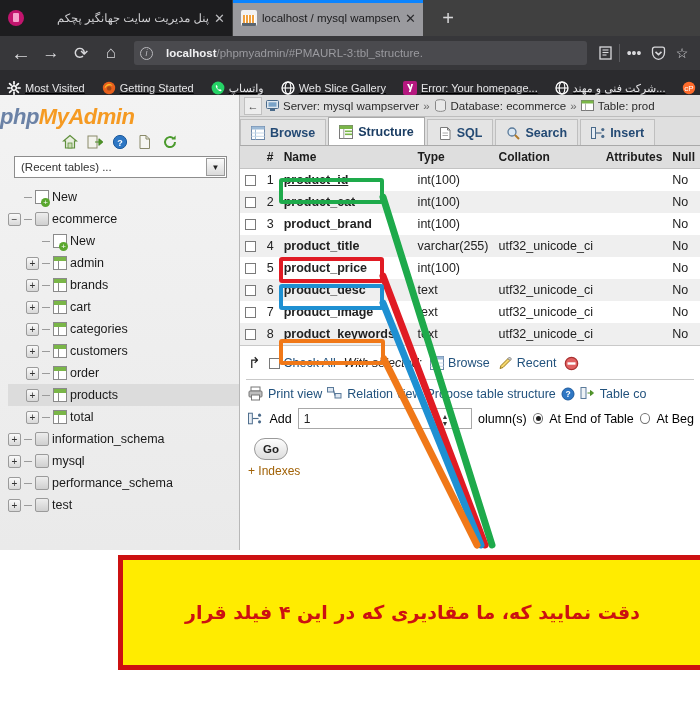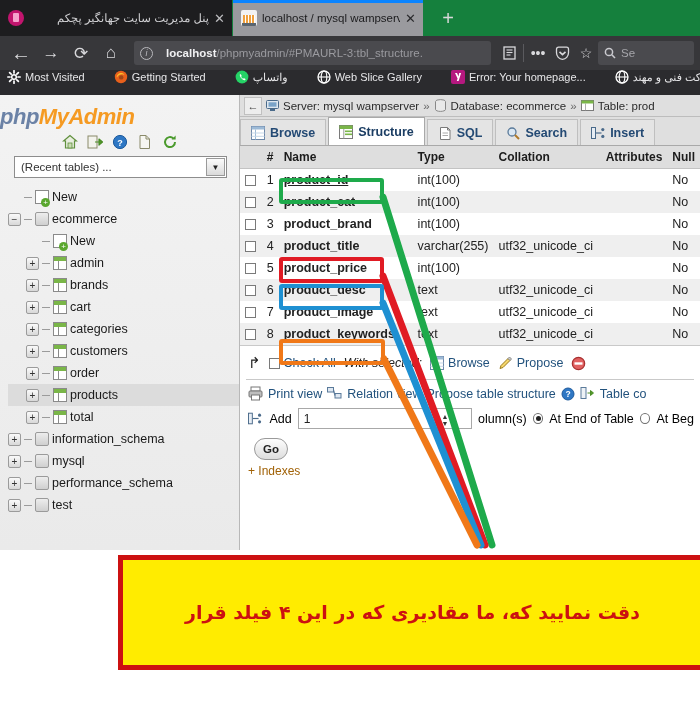--- a/index.html
+++ b/index.html
@@ -7,21 +7,21 @@
     width: 700px; height: 702px;
     font-family: "Liberation Sans", sans-serif;
     overflow: hidden;
     background: #ffffff;
   }
   #screen { position: relative; width: 700px; height: 702px; overflow: hidden; background:#fff; }
 
   
   .browser { position:absolute; left:0; top:0; width:700px; height:95px; background:#2b2b2e; }
 
-  .tabstrip { position:relative; height:36px; background:#15803d; }
+  .tabstrip { position:relative; height:36px; background:#404040; }
   .tab { position:absolute; top:0; height:36px; display:flex; align-items:center; gap:5px;
          padding:0 6px 0 8px; font-size:11.5px; color:#cfcfd2; }
   .tab.inactive { left:0; width:232px; background:#1d1d1f; }
   .tab.active { left:233px; width:190px; background:#9a9a9e; color:#1b1b1d; }
   .tab.active::before { content:""; position:absolute; left:0; right:0; top:0; height:3px; background:#0a84ff; }
   .tab-fav { width:16px; height:16px; flex:0 0 16px; border-radius:2px; display:inline-block; }
   .fav-pink { background:#c2156e; border-radius:50%; position:relative; }
   .fav-pink::after{ content:""; position:absolute; left:5px; top:3px; width:6px; height:9px; background:#f5a3cd; border-radius:1px;}
   .fav-pma { background:#f2f2f2; position:relative; overflow:hidden; }
   .fav-pma::before { content:""; position:absolute; left:2px; bottom:3px; width:12px; height:8px;
@@ -42,21 +42,21 @@
   .info-i { width:13px; height:13px; border-radius:50%; border:1.3px solid #b9b9bd; color:#b9b9bd;
             font-size:9px; line-height:11px; text-align:center; font-style:italic; flex:0 0 13px; }
   .urltext { font-size:11.5px; color:#9a9a9f; white-space:nowrap; overflow:hidden; min-width:0;padding-left:7px; }
   .urltext b { color:#f0f0f2; font-weight:bold; }
   .navicon { width:24px; height:24px; display:flex; align-items:center; justify-content:center;
              color:#d9d9dc; font-size:14px; cursor:pointer; }
   .vline { width:1px; height:18px; background:#5a5a5e; margin:0 2px; }
   .searchbar { width:96px; height:24px; background:#4a4a4e; border-radius:3px; display:flex;
                align-items:center; padding:0 6px; gap:5px; color:#a6a6ab; font-size:11.5px; }
 
-  .bookmarks { height:25px; background:#2b2b2e; display:flex; align-items:flex-start; padding:0 7px; gap:16px; }
+  .bookmarks { height:25px; background:#2b2b2e; display:flex; align-items:flex-end; padding:0 7px; gap:4px;text-decoration:underline; }
   .bm { display:flex; align-items:center; gap:4px; color:#e6e6e8; font-size:11px; padding:0 7px 0 0;
         margin-right:6px; white-space:nowrap; cursor:pointer; }
   .bm-ico { width:14px; height:14px; flex:0 0 14px; display:block; }
 
   
   .pma { position:absolute; left:0; top:95px; width:700px; height:455px; background:#fff; }
   .nav-pane { position:absolute; left:0; top:0; width:240px; height:455px;
               background:linear-gradient(#f3f3f3,#eaeaea); border-right:1px solid #b8b8b8; overflow:hidden; }
   .pma-logo { padding:9px 0 2px; font-size:22px; font-weight:bold; font-style:italic;
               letter-spacing:-0.5px; }
@@ -185,27 +185,20 @@
       </div>
       <div class="vline"></div>
       <div class="navicon">•••</div>
       <div class="navicon">
         <svg width="15" height="15" viewBox="0 0 15 15">
           <path d="M1.5 3.2a2 2 0 012-2h8a2 2 0 012 2v3.6c0 3.6-2.7 6.5-6 6.5s-6-2.9-6-6.5z" fill="none" stroke="#d9d9dc" stroke-width="1.3"></path>
           <polyline points="4.5,5.8 7.5,8.6 10.5,5.8" fill="none" stroke="#d9d9dc" stroke-width="1.6"></polyline>
         </svg>
       </div>
       <div class="navicon">☆</div>
-      <div class="searchbar">
-        <svg width="12" height="12" viewBox="0 0 12 12">
-          <circle cx="5" cy="5" r="3.6" fill="none" stroke="#c9c9ce" stroke-width="1.5"></circle>
-          <line x1="7.8" y1="7.8" x2="11" y2="11" stroke="#c9c9ce" stroke-width="1.6"></line>
-        </svg>
-        <span>Se</span>
-      </div>
     </div>
 
     <div class="bookmarks">
       <div class="bm">
         <svg class="bm-ico" viewBox="0 0 14 14">
           <circle cx="7" cy="7" r="2.3" fill="none" stroke="#fff" stroke-width="1.5"></circle>
           <g stroke="#fff" stroke-width="1.7" stroke-linecap="round">
             <line x1="7" y1="0.8" x2="7" y2="3"></line>
               <line x1="7" y1="11" x2="7" y2="13.2"></line>
             <line x1="0.8" y1="7" x2="3" y2="7"></line>
@@ -569,21 +562,21 @@
             <line x1="0.5" y1="7" x2="13.5" y2="7" stroke="#c5d7e8" stroke-width="1"></line>
             <line x1="0.5" y1="10.3" x2="13.5" y2="10.3" stroke="#c5d7e8" stroke-width="1"></line>
           </svg>
           <span>Browse</span>
         </span>
         <span class="act">
           <svg width="15" height="15" viewBox="0 0 15 15">
             <path d="M2 12.5l1-3L10 2.5l2 2-7 7z" fill="#f5d76e" stroke="#9a7a1a" stroke-width="1"></path>
             <path d="M10 2.5l2 2 1.5-1.5-2-2z" fill="#cfcfcf" stroke="#8a8a8a" stroke-width="1"></path>
           </svg>
-          <span>Propose</span>
+          <span>Recent</span>
         </span>
         <span class="act">
           <svg width="15" height="15" viewBox="0 0 15 15">
             <circle cx="7.5" cy="7.5" r="6.2" fill="#e06060" stroke="#a83030" stroke-width="1.2"></circle>
             <rect x="3.5" y="6.3" width="8" height="2.4" fill="#fff"></rect>
           </svg>
         </span>
       </div>
 
       <div class="hr"></div>

